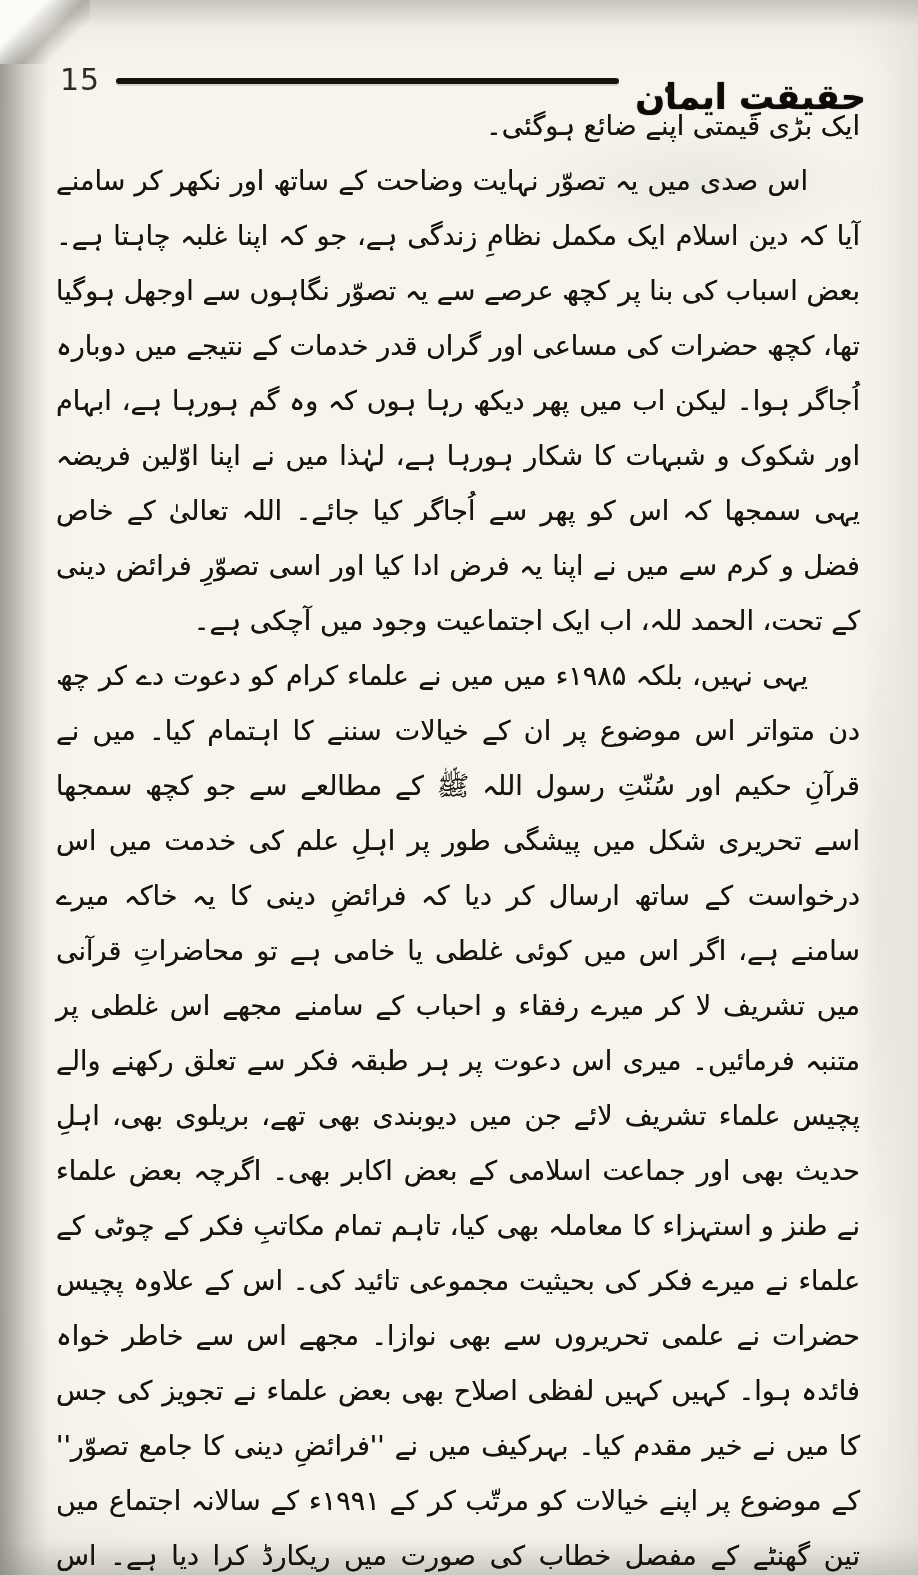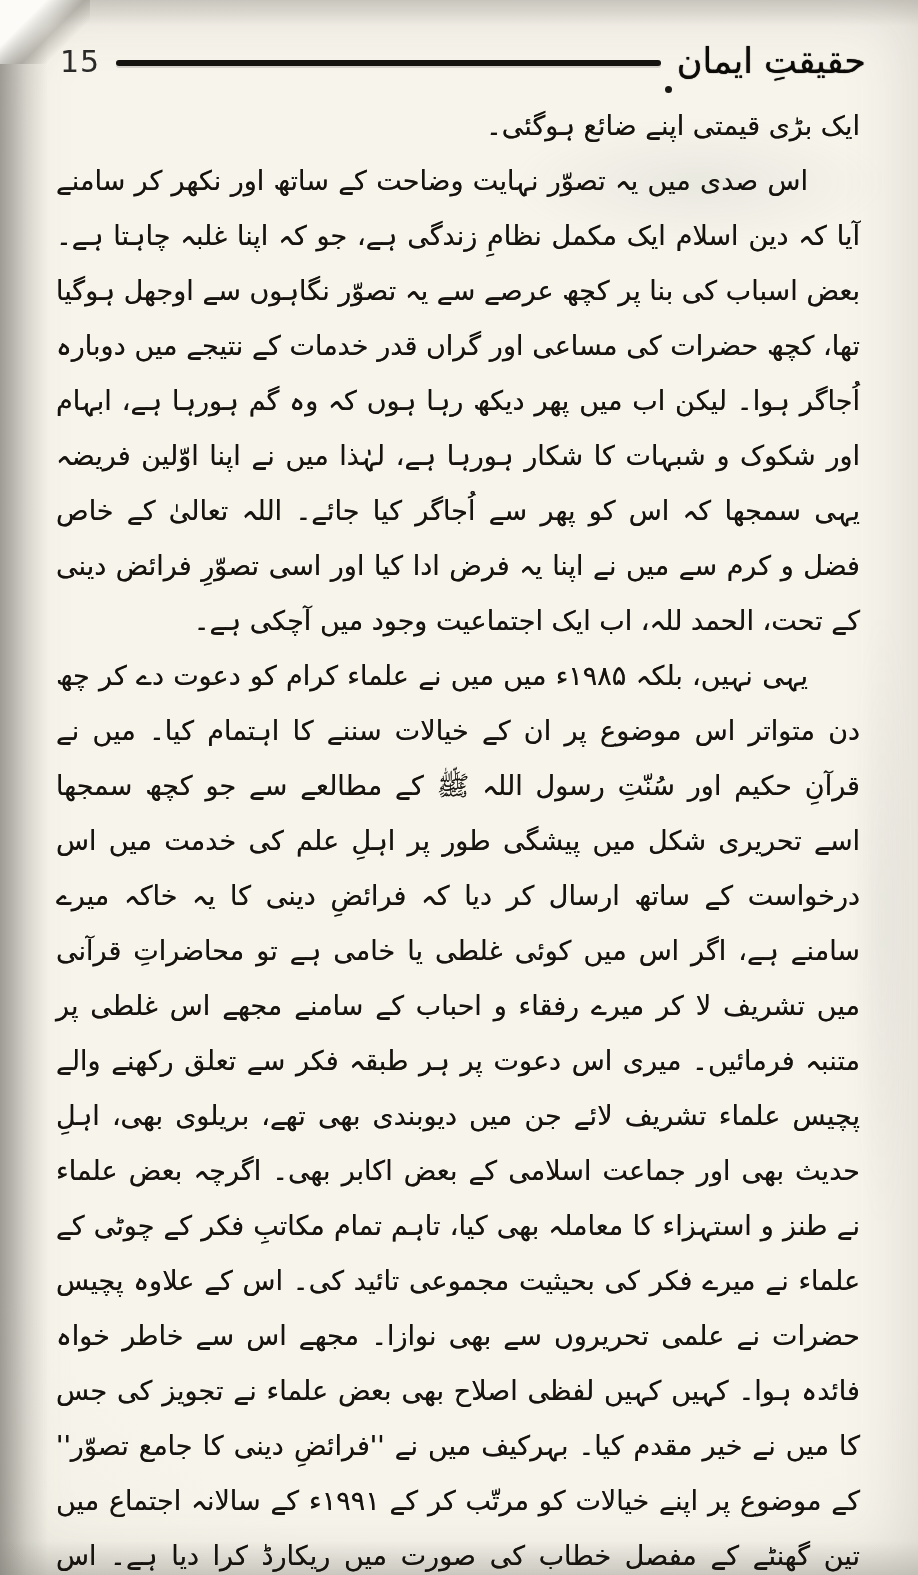--- a/index.html
+++ b/index.html
@@ -70,25 +70,26 @@
     flex:1 1 auto;
     height:6px;
     background:#15130f;
     border-radius:4px;
     margin-top:4px;
     box-shadow:0 2px 0 rgba(21,19,15,.15);
   }
   .title{
     flex:0 0 auto;
     font-size:35px;
-    font-weight:normal;
+    font-weight:bold;
     color:#0d0b08;
     text-shadow:0 0 1px #0d0b08;
     line-height:1.1;
     direction:rtl;
+    margin-top:36px;
   }
   .rule-dot{
     position:absolute;
     top:86px;right:246px;
     width:7px;height:7px;border-radius:50%;
     background:#1a1814;
   }
 
   
   .body-text{

